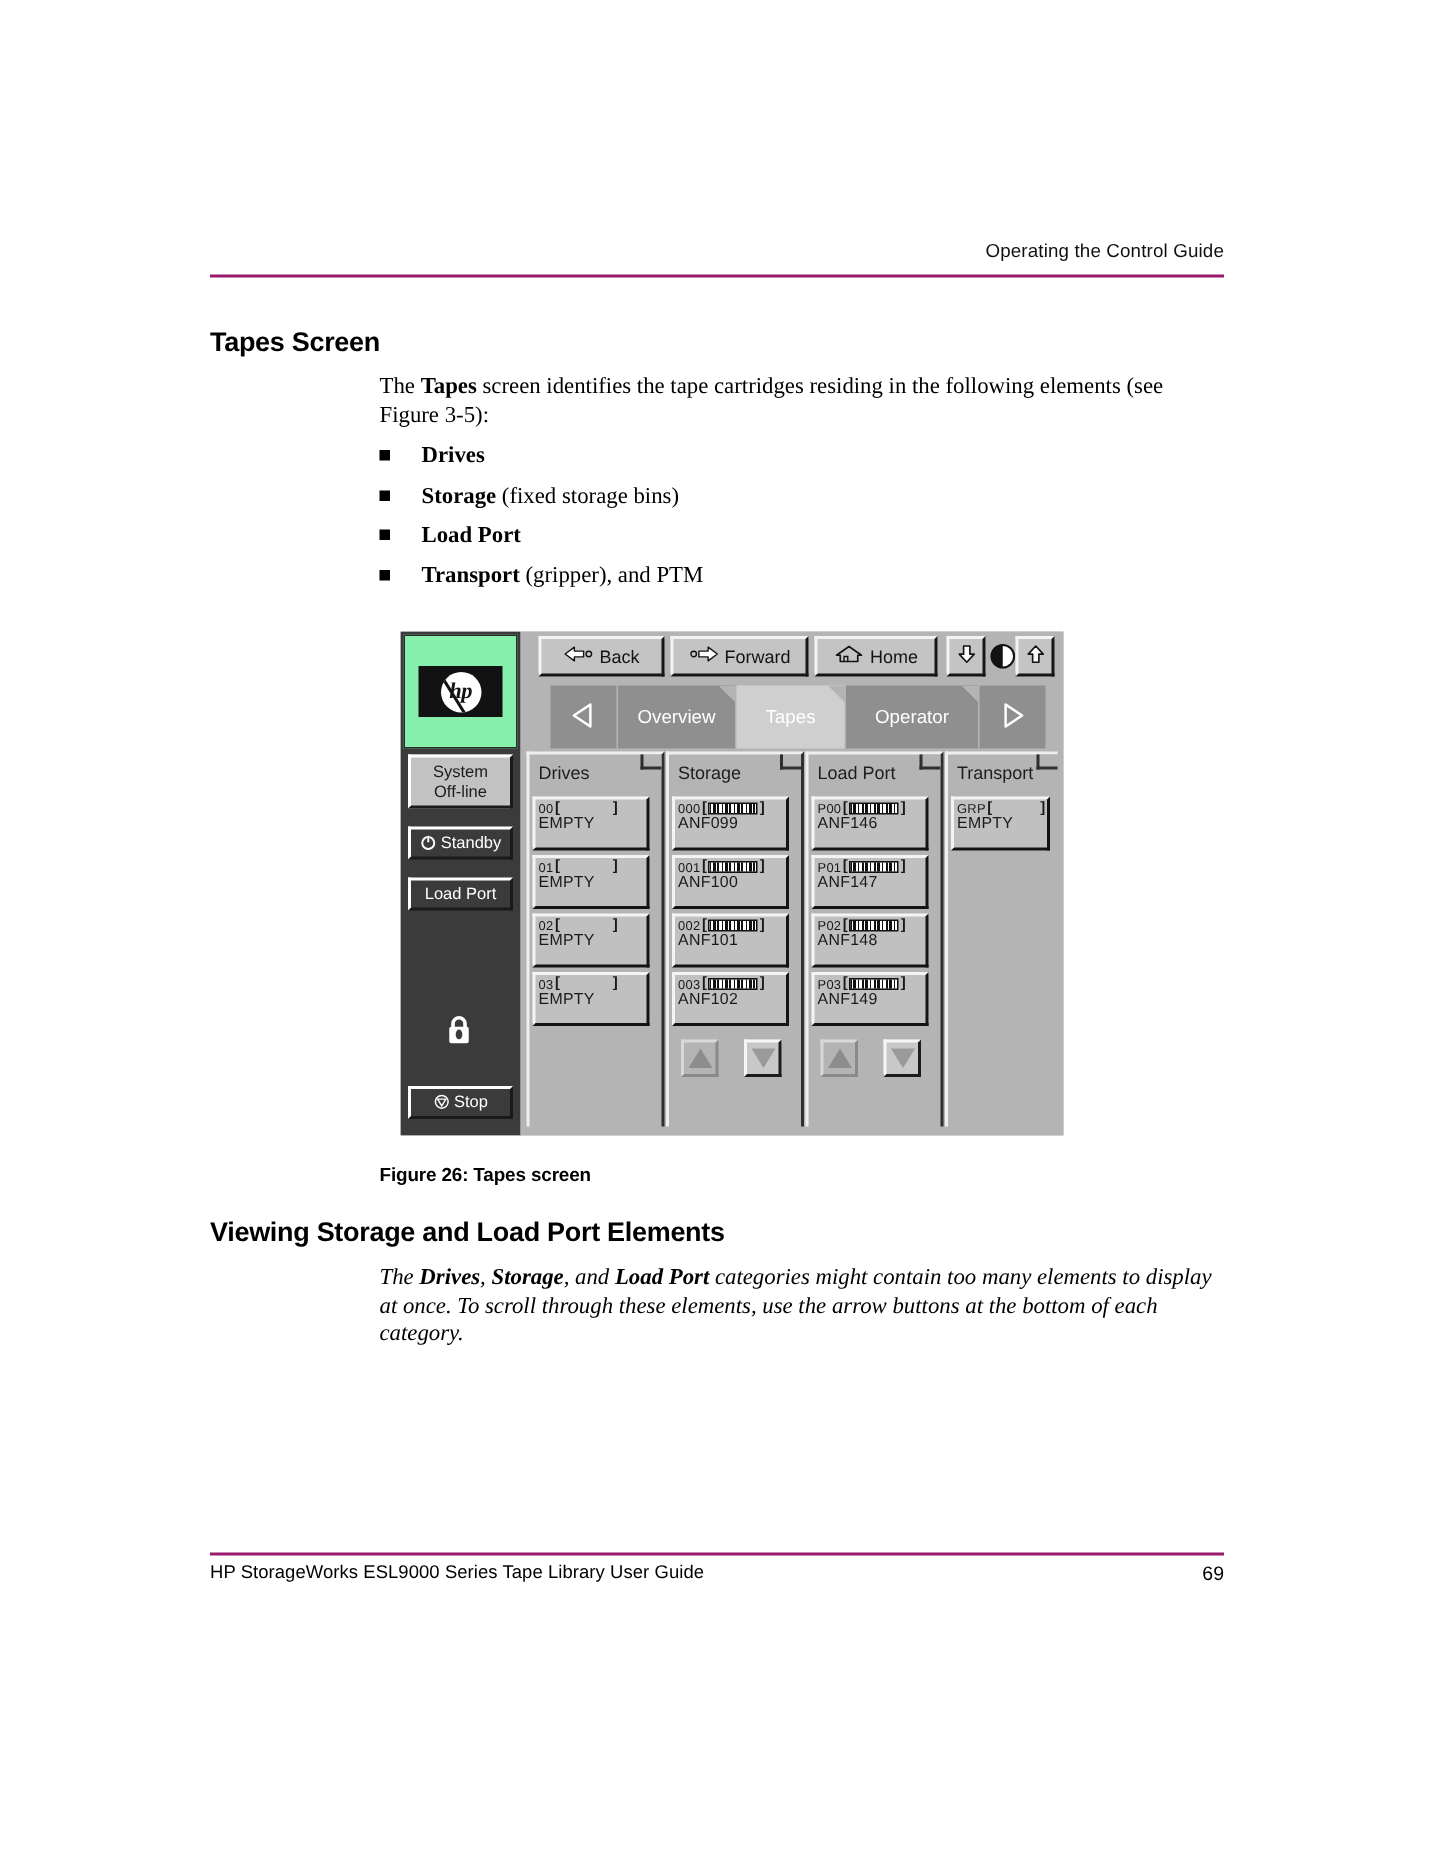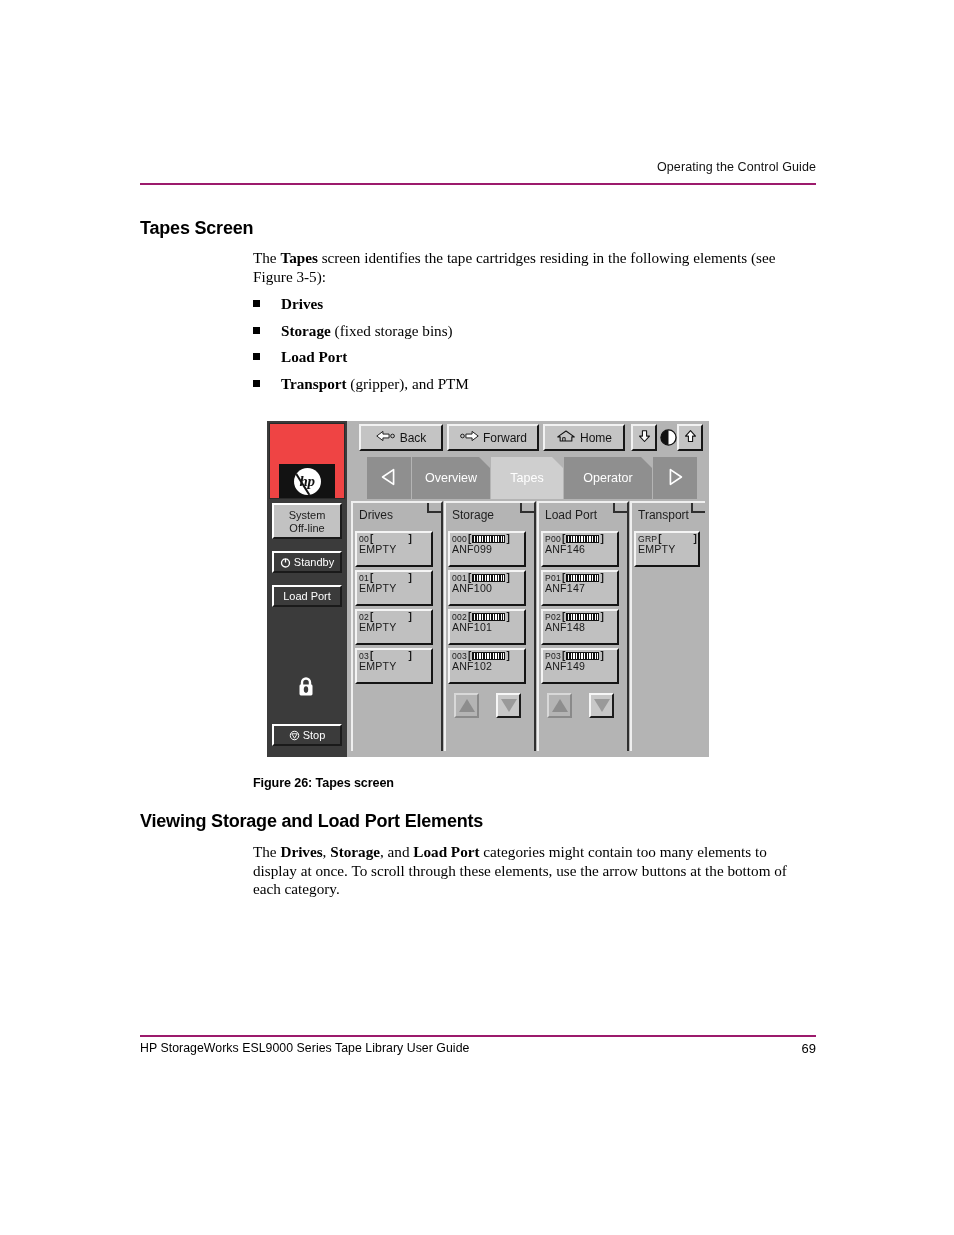--- a/index.html
+++ b/index.html
@@ -83,21 +83,21 @@
     padding-left: 28px;
   }
   .bullet-row .sq {
     position: absolute;
     left: 0; top: 6px;
     width: 7px; height: 7px;
     background: #000;
   }
   .bullet-row b { font-weight: bold; }
 
-  #para-viewing-1 { top: 843px; }
+  #para-viewing-1 { top: 843px; font-style: italic; }
   #para-viewing-2 { top: 906px; }
 
   
   .fig-caption {
     position: absolute;
     left: 253px; top: 776px;
     font-family: "Liberation Sans", sans-serif;
     font-weight: bold;
     font-size: 12.6px;
     letter-spacing: -0.1px;
@@ -141,24 +141,24 @@
   .rail {
     position: absolute;
     left: 0; top: 0;
     width: 80px; height: 336px;
     background: #3b3b3b;
   }
   .logo-box {
     position: absolute;
     left: 2px; top: 2px;
     width: 76px; height: 76px;
-    background: #ef4444;
+    background: #86efac;
     border: 1px solid #2a2a2a;
     box-sizing: border-box;
-    display: flex; align-items: flex-end; justify-content: center;
+    display: flex; align-items: center; justify-content: center;
   }
   .logo-black {
     width: 56px; height: 34px;
     background: #121212;
     display: flex; align-items: center; justify-content: center;
     position: relative;
   }
   .logo-circle {
     width: 27px; height: 27px;
     border-radius: 50%;

